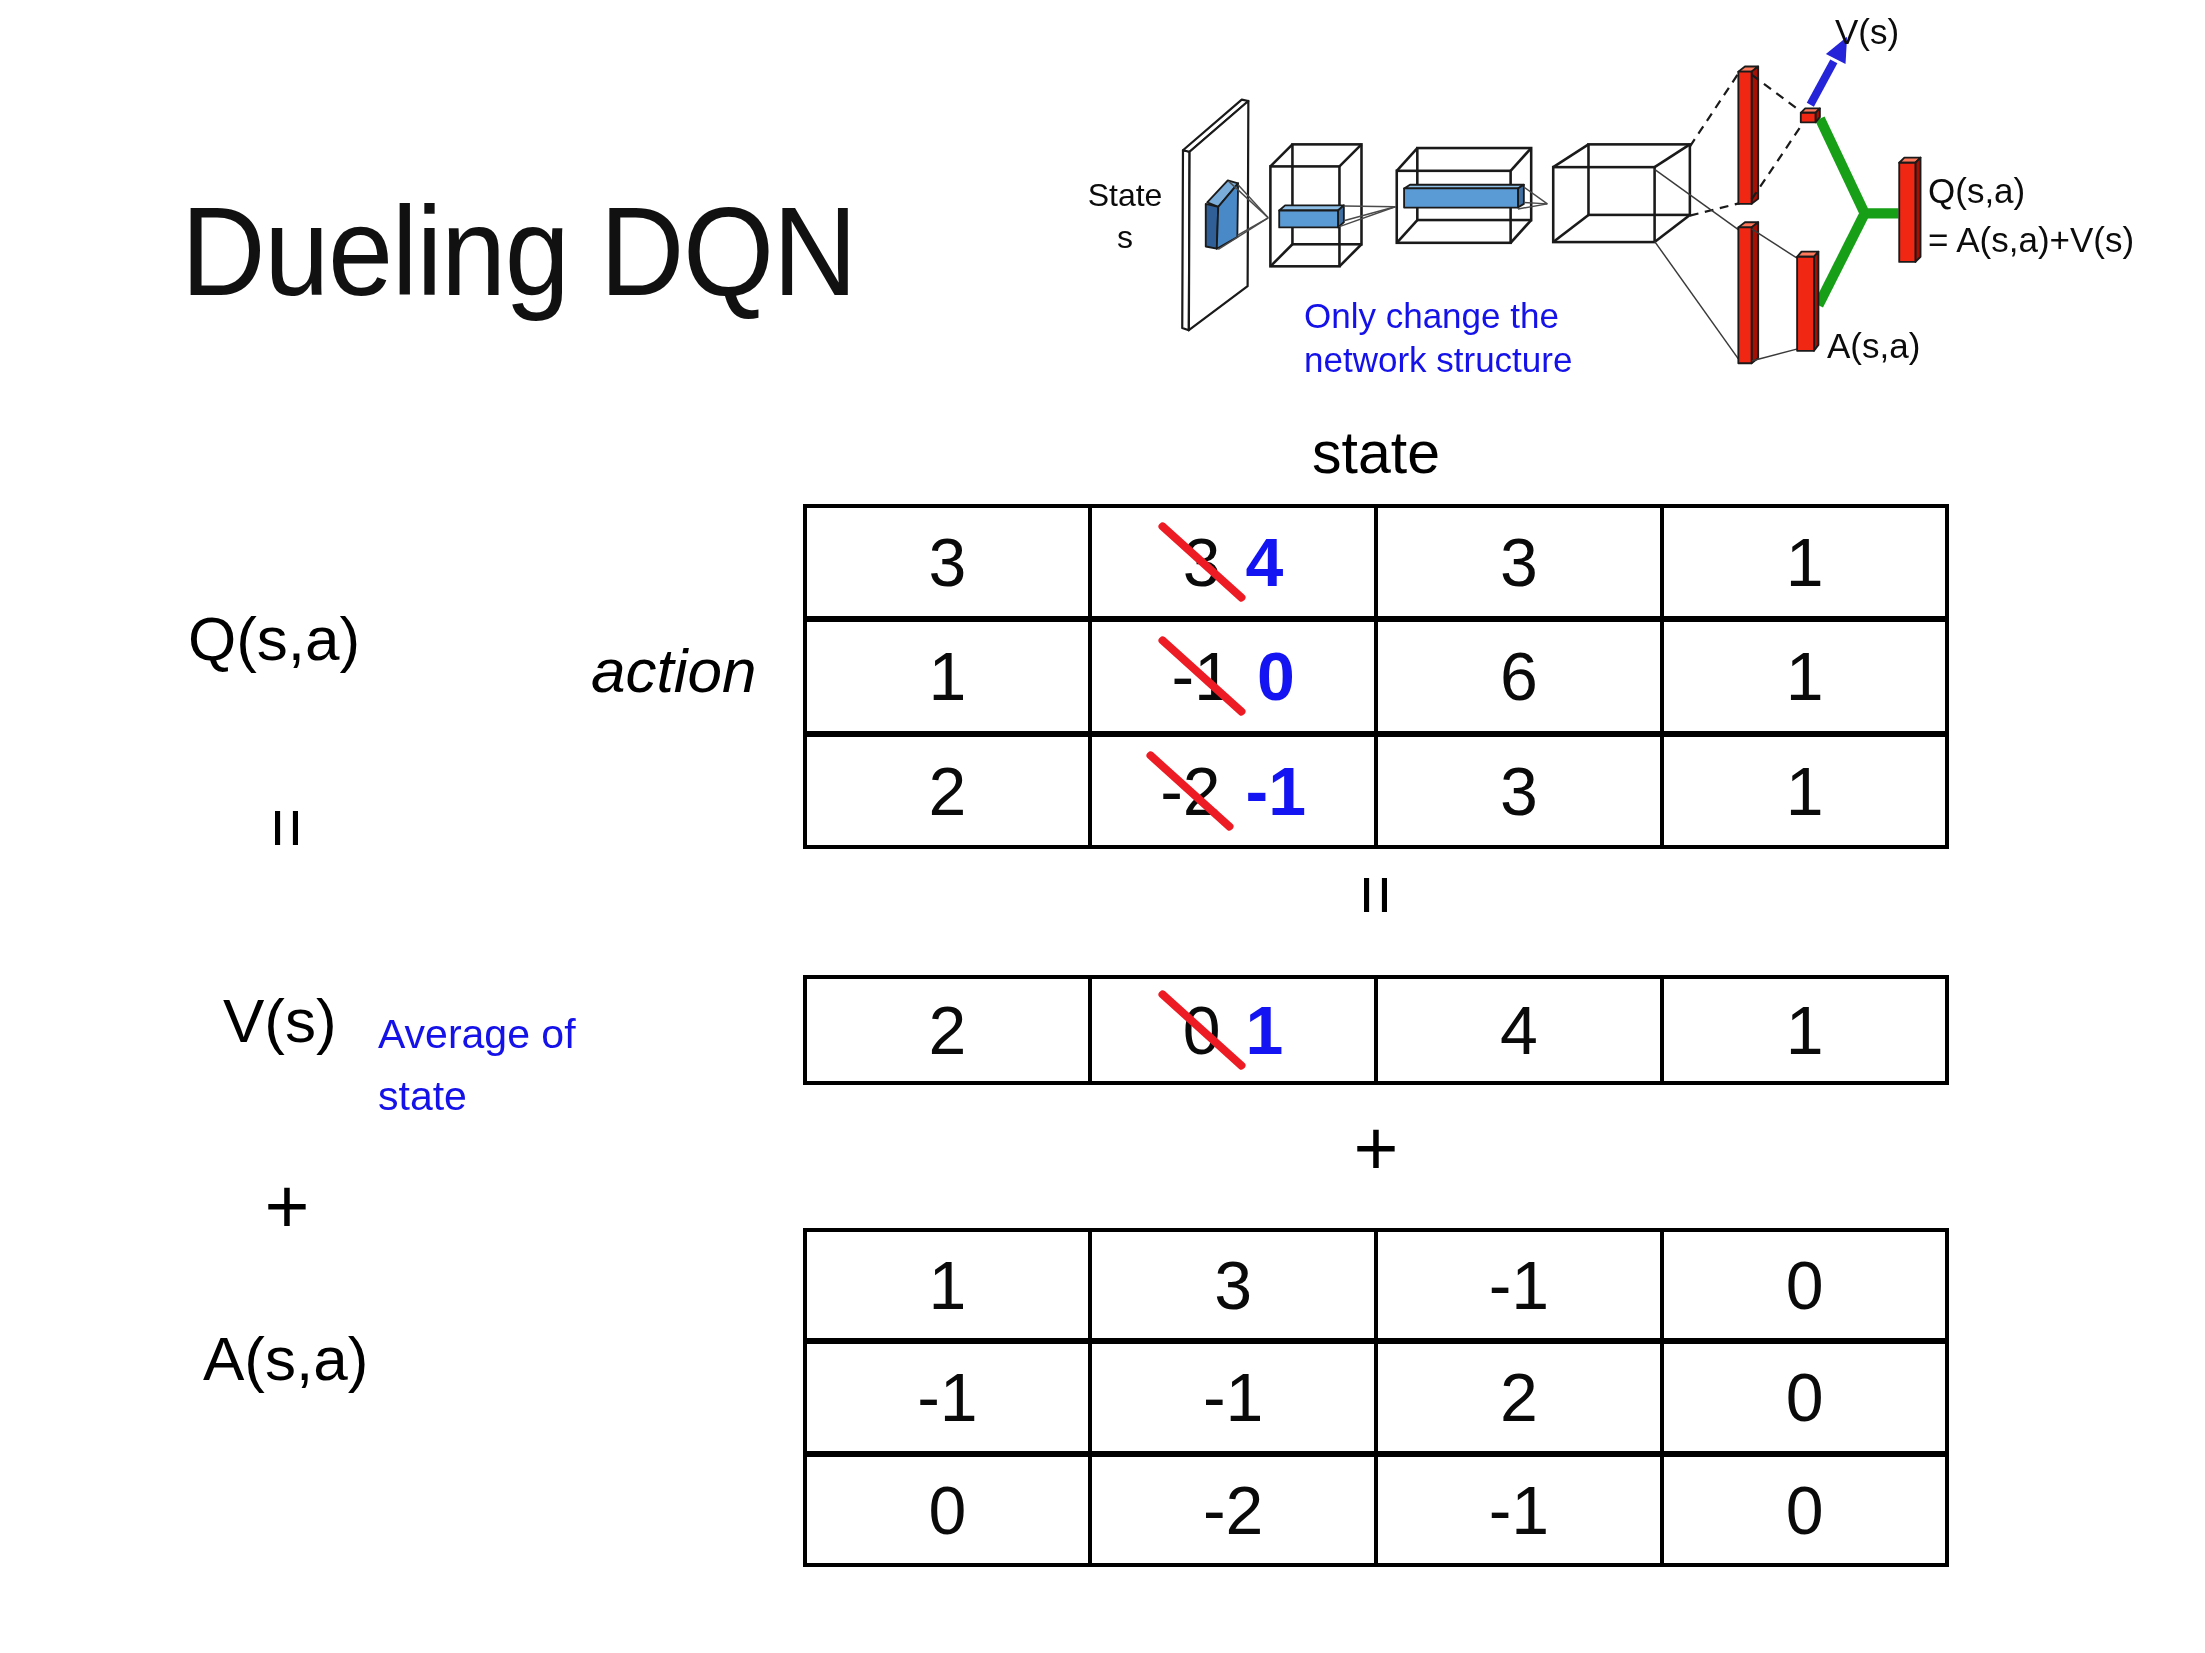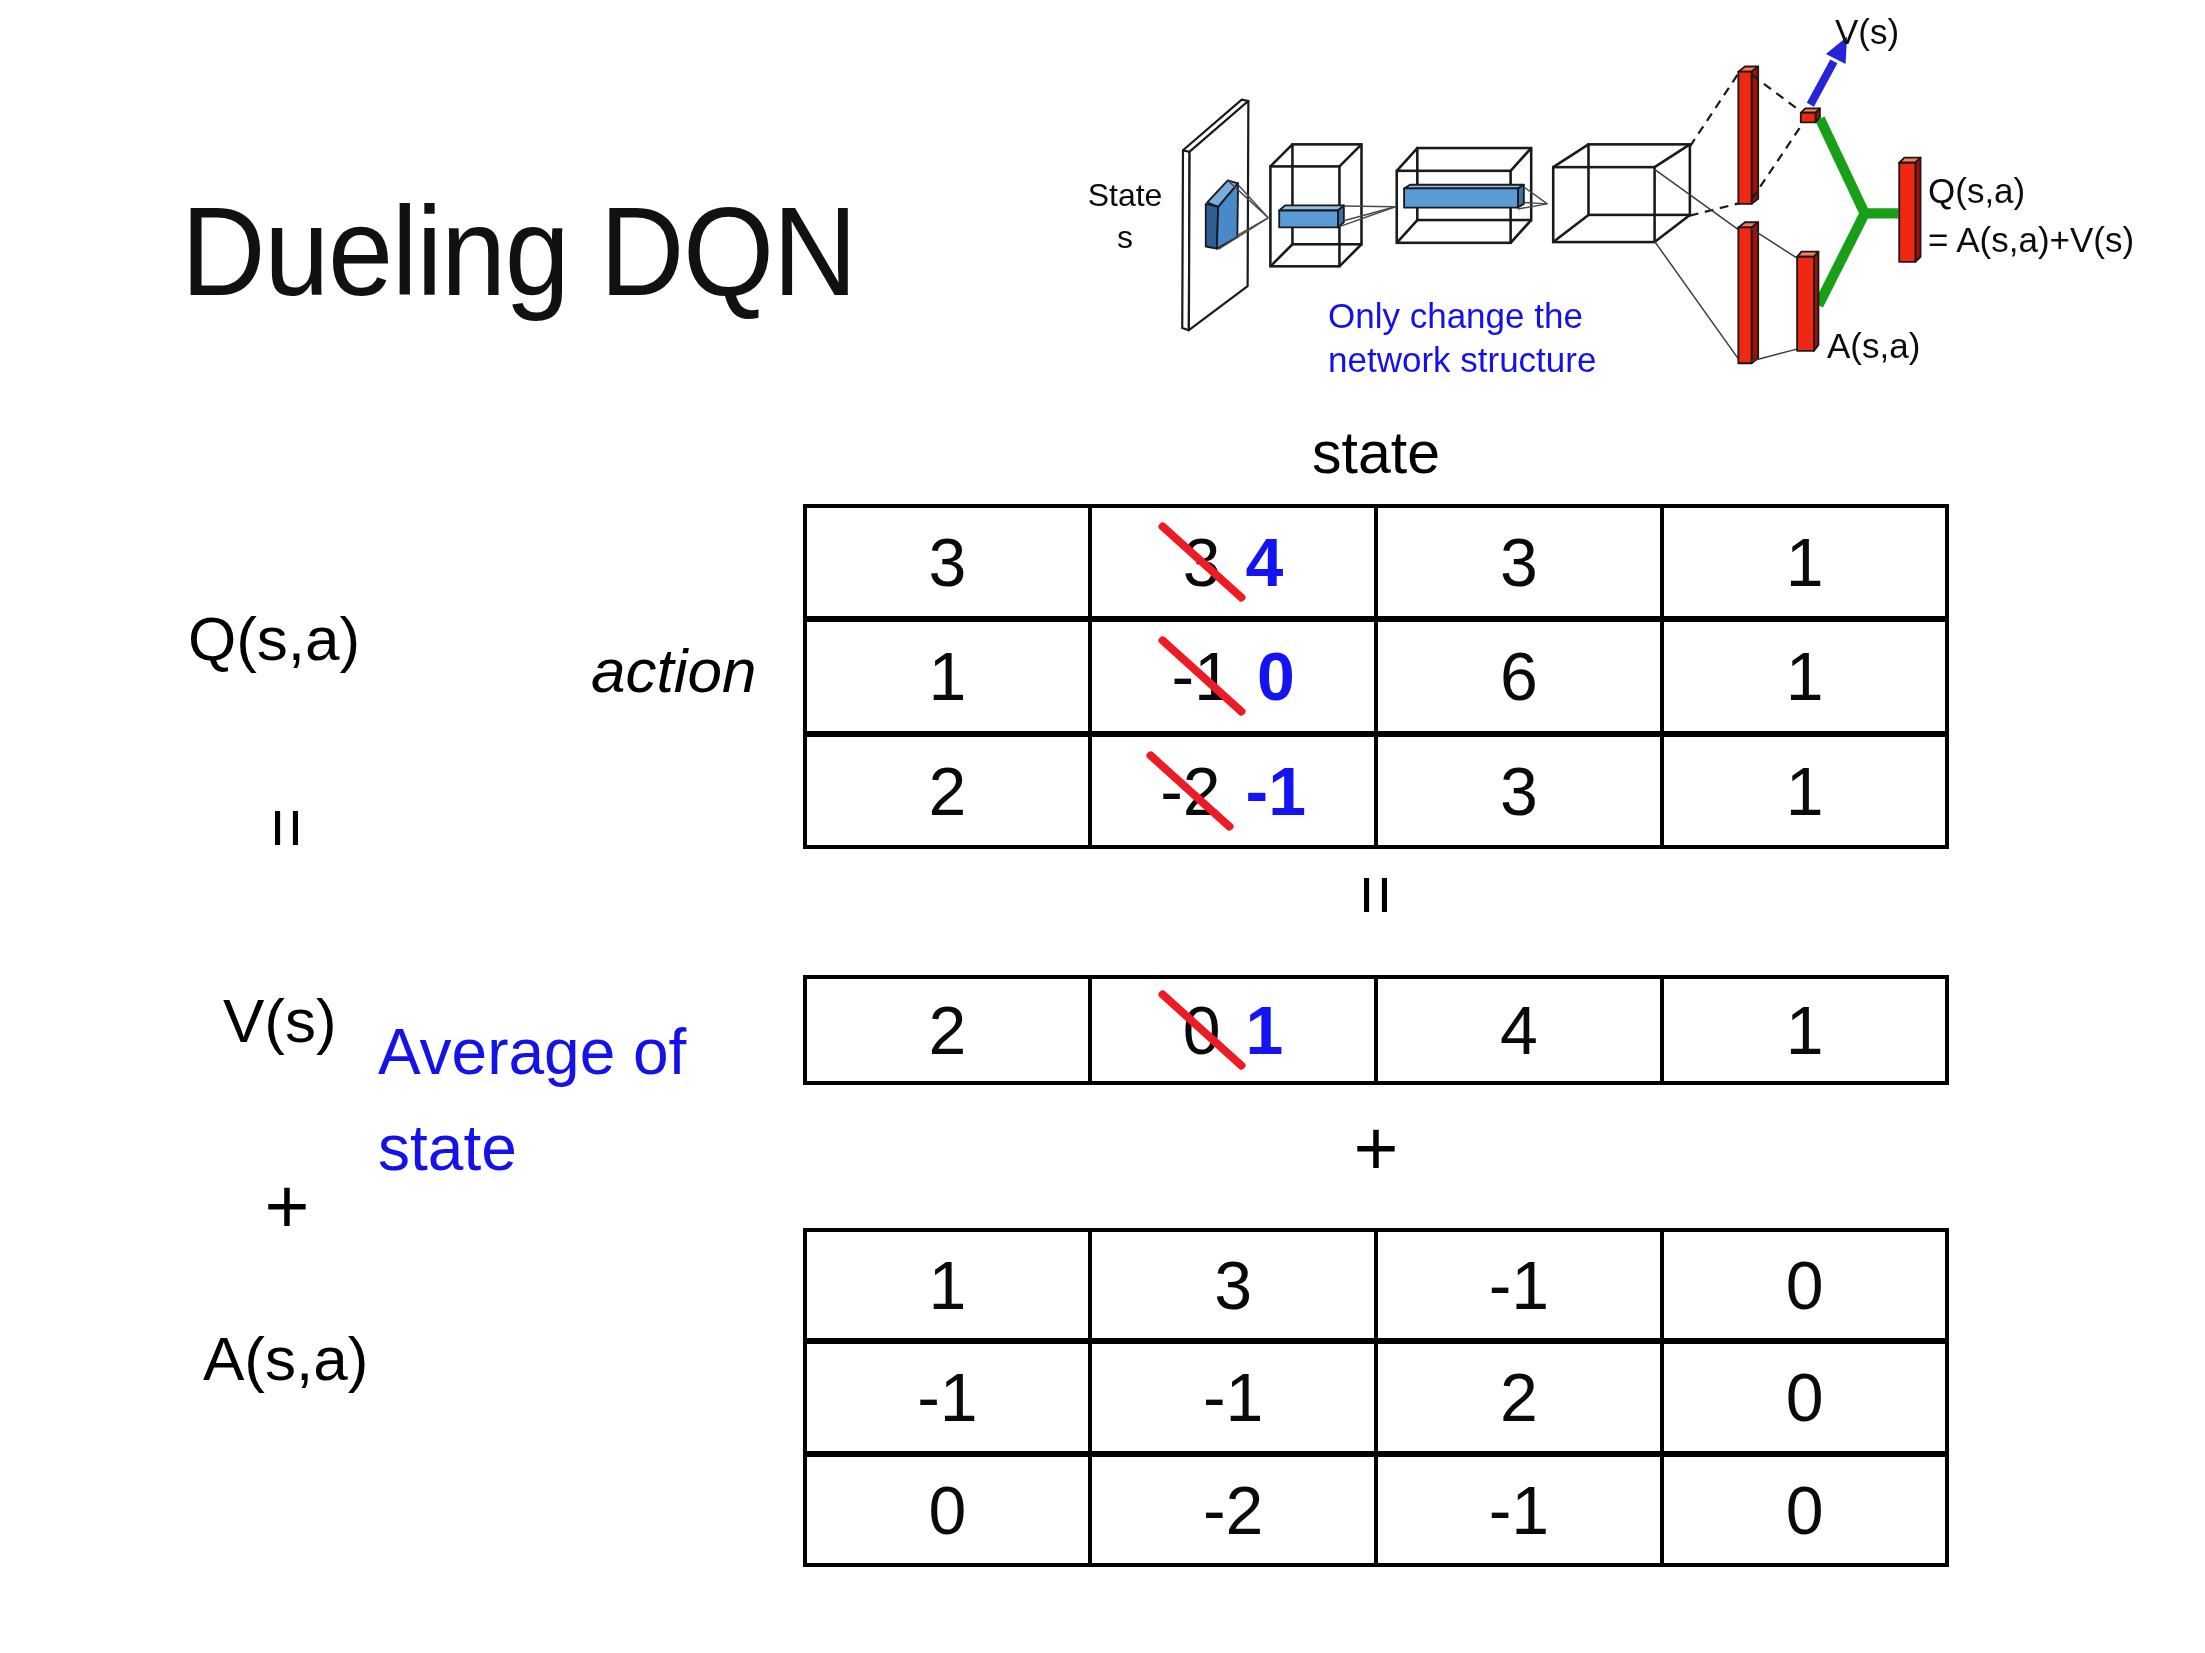--- a/index.html
+++ b/index.html
@@ -19,21 +19,21 @@
   .lbl-a{left:203px;top:1323px;}
   .state-header{left:803px;top:419px;width:1146px;text-align:center;font-size:59px;}
 
   .opbox{display:flex;align-items:center;justify-content:center;}
   .eq-left{left:243px;top:789px;width:88px;height:78px;}
   .plus-left{left:243px;top:1167px;width:88px;height:78px;font-size:77px;}
   .eq-center{left:803px;top:856px;width:1146px;height:78px;}
   .plus-center{left:803px;top:1109px;width:1146px;height:78px;font-size:77px;}
   .rot90{display:inline-block;font-size:70px;transform:rotate(90deg);}
 
-  .bluenote{color:#1412e8;font-size:64px;line-height:1.5;white-space:nowrap;}
+  .bluenote{color:#1412e8;font-size:41px;line-height:1.5;white-space:nowrap;}
   .note-avg{left:378px;top:1004px;}
   .note-sum{left:378px;top:1407px;}
   .bluenote span{display:block;}
 
   
   .tbl{position:absolute;display:grid;background:#000;padding:3.7px;
     column-gap:4.4px;row-gap:5.9px;box-sizing:border-box;}
   .tbl-q{left:803px;top:504px;width:1146px;height:345px;
     grid-template-rows:repeat(3,1fr);grid-template-columns:repeat(4,1fr);}
   .tbl-v{left:803px;top:975px;width:1146px;height:110px;
@@ -45,21 +45,21 @@
   .old{position:relative;display:inline-block;line-height:1;}
   .slash{position:absolute;left:50%;top:50%;width:114px;height:8px;background:#ed1c24;
     border-radius:3.7px;transform:translate(-50%,-50%) rotate(42deg);}
   .newv{color:#1414f2;font-weight:700;margin-left:25px;line-height:1;}
 
   
   .dg{white-space:nowrap;color:#0c0c0c;}
   .dg-state{left:1070px;top:175px;width:110px;text-align:center;font-size:32px;line-height:1.3;}
   .dg-state span{display:block;}
   .dg-note{left:1304px;top:294px;font-size:35px;line-height:1.27;color:#1412e8;}
-  .dg-note span{display:block;margin-left:24px;}
+  .dg-note span{display:block;}
   .dg-v{left:1835px;top:11.8px;font-size:35px;}
   .dg-qout{left:1928px;top:166px;font-size:35px;line-height:1.4;}
   .dg-qout span{display:block;}
   .dg-a{left:1827px;top:326px;font-size:35px;}
 </style>
 </head>
 <body>
 
 <div class="slide">
 

